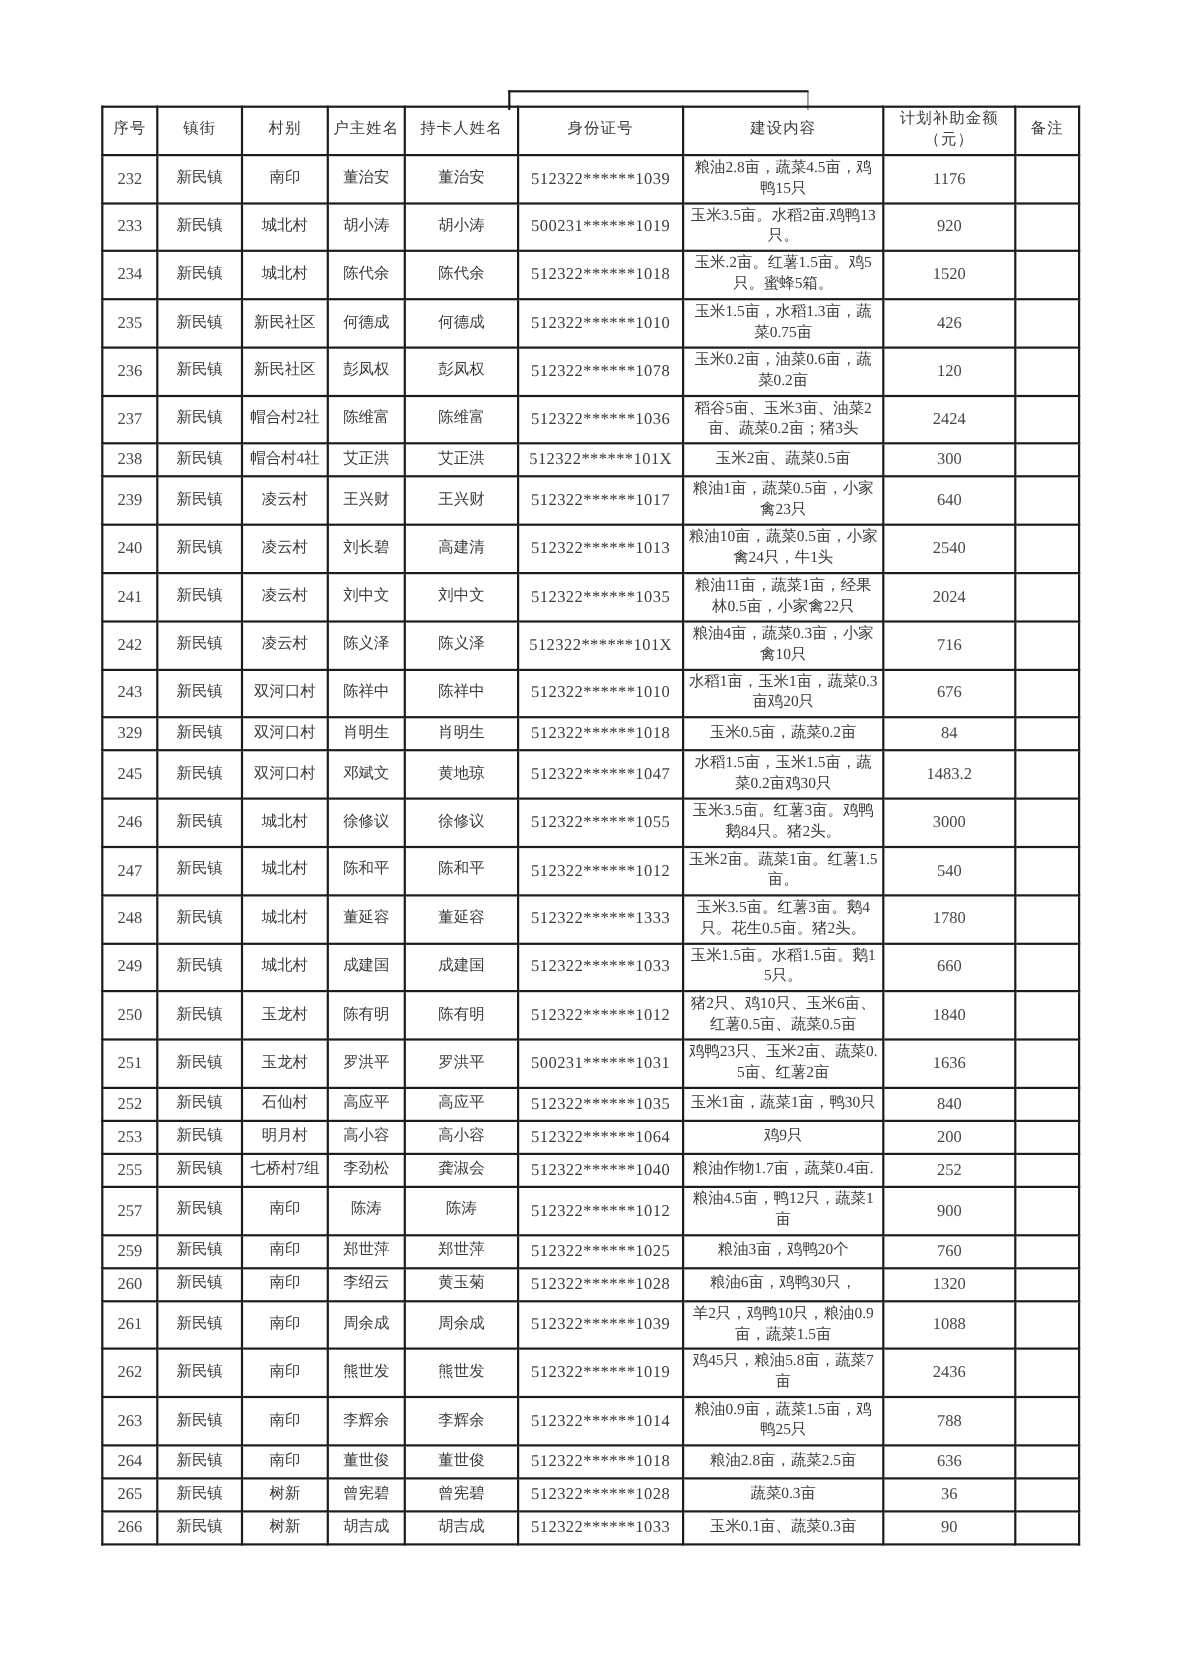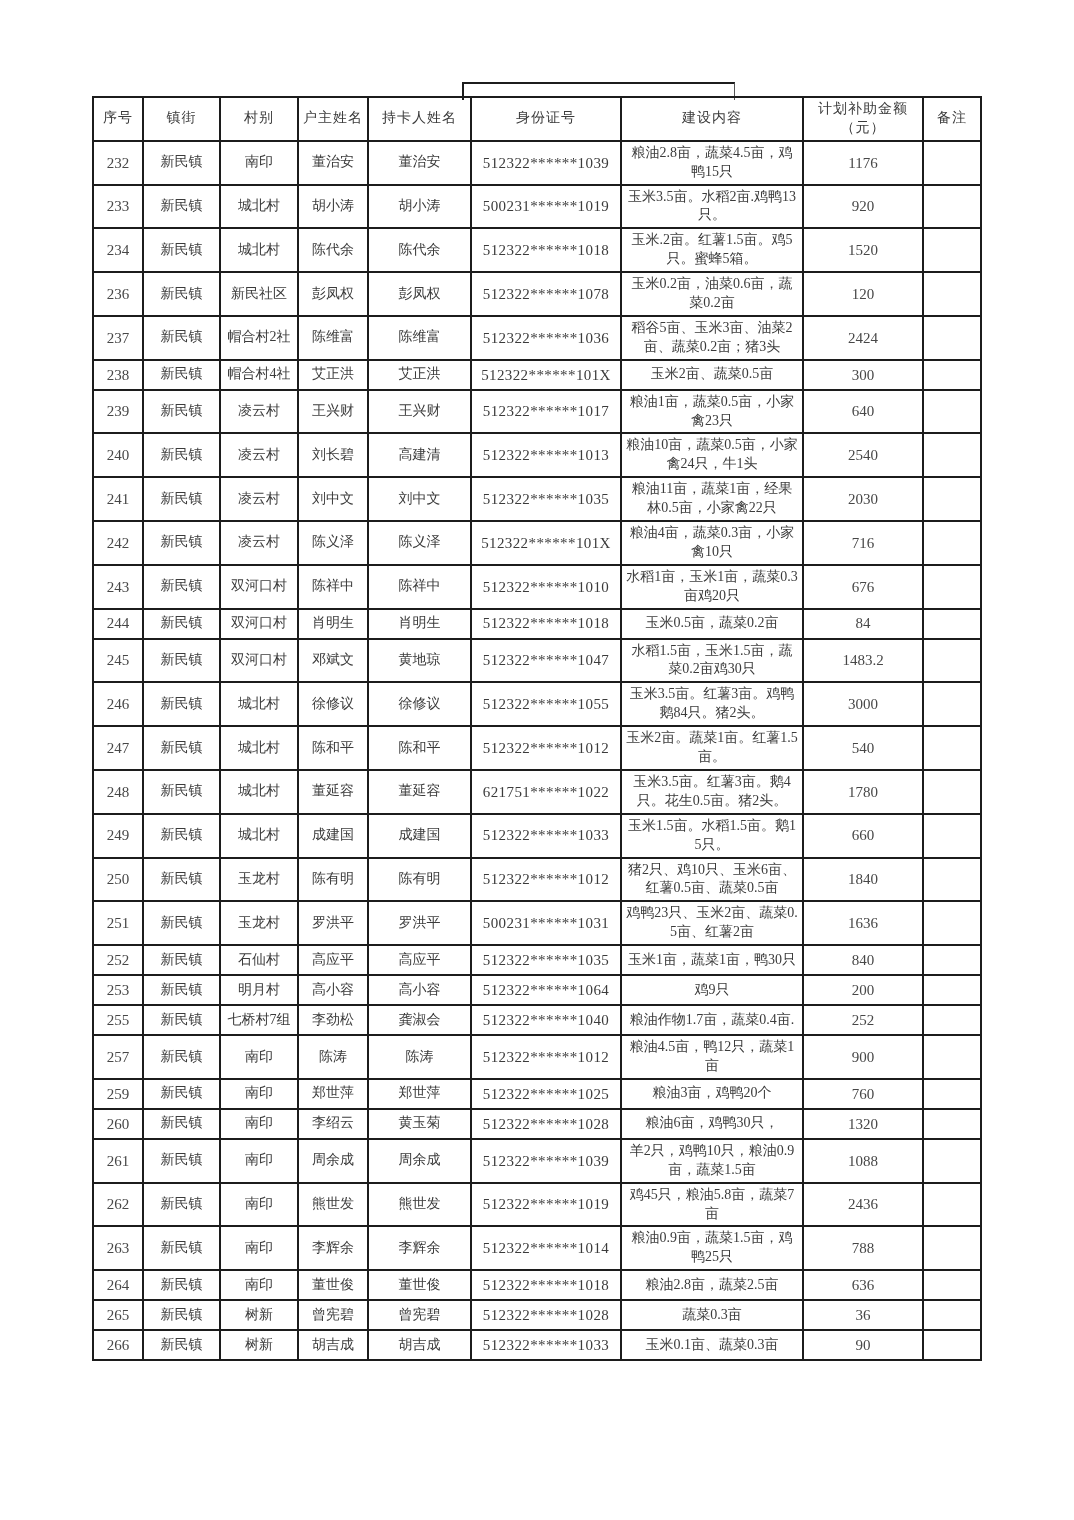--- a/index.html
+++ b/index.html
@@ -138,20 +138,31 @@
           <td data-name="cell-town">新民镇</td>
           <td data-name="cell-village">城北村</td>
           <td data-name="cell-householder">陈代余</td>
           <td data-name="cell-cardholder">陈代余</td>
           <td data-name="cell-id-number">512322******1018</td>
           <td data-name="cell-construction-content">玉米.2亩。红薯1.5亩。鸡5只。蜜蜂5箱。</td>
           <td data-name="cell-subsidy-amount">1520</td>
           <td data-name="cell-remark"></td>
         </tr>
         <tr data-name="table-row">
+          <td data-name="cell-serial">235</td>
+          <td data-name="cell-town">新民镇</td>
+          <td data-name="cell-village">新民社区</td>
+          <td data-name="cell-householder">何德成</td>
+          <td data-name="cell-cardholder">何德成</td>
+          <td data-name="cell-id-number">512322******1010</td>
+          <td data-name="cell-construction-content">玉米1.5亩，水稻1.3亩，蔬菜0.75亩</td>
+          <td data-name="cell-subsidy-amount">426</td>
+          <td data-name="cell-remark"></td>
+        </tr>
+        <tr data-name="table-row">
           <td data-name="cell-serial">236</td>
           <td data-name="cell-town">新民镇</td>
           <td data-name="cell-village">新民社区</td>
           <td data-name="cell-householder">彭凤权</td>
           <td data-name="cell-cardholder">彭凤权</td>
           <td data-name="cell-id-number">512322******1078</td>
           <td data-name="cell-construction-content">玉米0.2亩，油菜0.6亩，蔬菜0.2亩</td>
           <td data-name="cell-subsidy-amount">120</td>
           <td data-name="cell-remark"></td>
         </tr>
@@ -200,21 +211,21 @@
           <td data-name="cell-remark"></td>
         </tr>
         <tr data-name="table-row">
           <td data-name="cell-serial">241</td>
           <td data-name="cell-town">新民镇</td>
           <td data-name="cell-village">凌云村</td>
           <td data-name="cell-householder">刘中文</td>
           <td data-name="cell-cardholder">刘中文</td>
           <td data-name="cell-id-number">512322******1035</td>
           <td data-name="cell-construction-content">粮油11亩，蔬菜1亩，经果林0.5亩，小家禽22只</td>
-          <td data-name="cell-subsidy-amount">2030</td>
+          <td data-name="cell-subsidy-amount">2024</td>
           <td data-name="cell-remark"></td>
         </tr>
         <tr data-name="table-row">
           <td data-name="cell-serial">242</td>
           <td data-name="cell-town">新民镇</td>
           <td data-name="cell-village">凌云村</td>
           <td data-name="cell-householder">陈义泽</td>
           <td data-name="cell-cardholder">陈义泽</td>
           <td data-name="cell-id-number">512322******101X</td>
           <td data-name="cell-construction-content">粮油4亩，蔬菜0.3亩，小家禽10只</td>
@@ -226,21 +237,21 @@
           <td data-name="cell-town">新民镇</td>
           <td data-name="cell-village">双河口村</td>
           <td data-name="cell-householder">陈祥中</td>
           <td data-name="cell-cardholder">陈祥中</td>
           <td data-name="cell-id-number">512322******1010</td>
           <td data-name="cell-construction-content">水稻1亩，玉米1亩，蔬菜0.3亩鸡20只</td>
           <td data-name="cell-subsidy-amount">676</td>
           <td data-name="cell-remark"></td>
         </tr>
         <tr data-name="table-row">
-          <td data-name="cell-serial">244</td>
+          <td data-name="cell-serial">329</td>
           <td data-name="cell-town">新民镇</td>
           <td data-name="cell-village">双河口村</td>
           <td data-name="cell-householder">肖明生</td>
           <td data-name="cell-cardholder">肖明生</td>
           <td data-name="cell-id-number">512322******1018</td>
           <td data-name="cell-construction-content">玉米0.5亩，蔬菜0.2亩</td>
           <td data-name="cell-subsidy-amount">84</td>
           <td data-name="cell-remark"></td>
         </tr>
         <tr data-name="table-row">
@@ -275,21 +286,21 @@
           <td data-name="cell-construction-content">玉米2亩。蔬菜1亩。红薯1.5亩。</td>
           <td data-name="cell-subsidy-amount">540</td>
           <td data-name="cell-remark"></td>
         </tr>
         <tr data-name="table-row">
           <td data-name="cell-serial">248</td>
           <td data-name="cell-town">新民镇</td>
           <td data-name="cell-village">城北村</td>
           <td data-name="cell-householder">董延容</td>
           <td data-name="cell-cardholder">董延容</td>
-          <td data-name="cell-id-number">621751******1022</td>
+          <td data-name="cell-id-number">512322******1333</td>
           <td data-name="cell-construction-content">玉米3.5亩。红薯3亩。鹅4只。花生0.5亩。猪2头。</td>
           <td data-name="cell-subsidy-amount">1780</td>
           <td data-name="cell-remark"></td>
         </tr>
         <tr data-name="table-row">
           <td data-name="cell-serial">249</td>
           <td data-name="cell-town">新民镇</td>
           <td data-name="cell-village">城北村</td>
           <td data-name="cell-householder">成建国</td>
           <td data-name="cell-cardholder">成建国</td>

